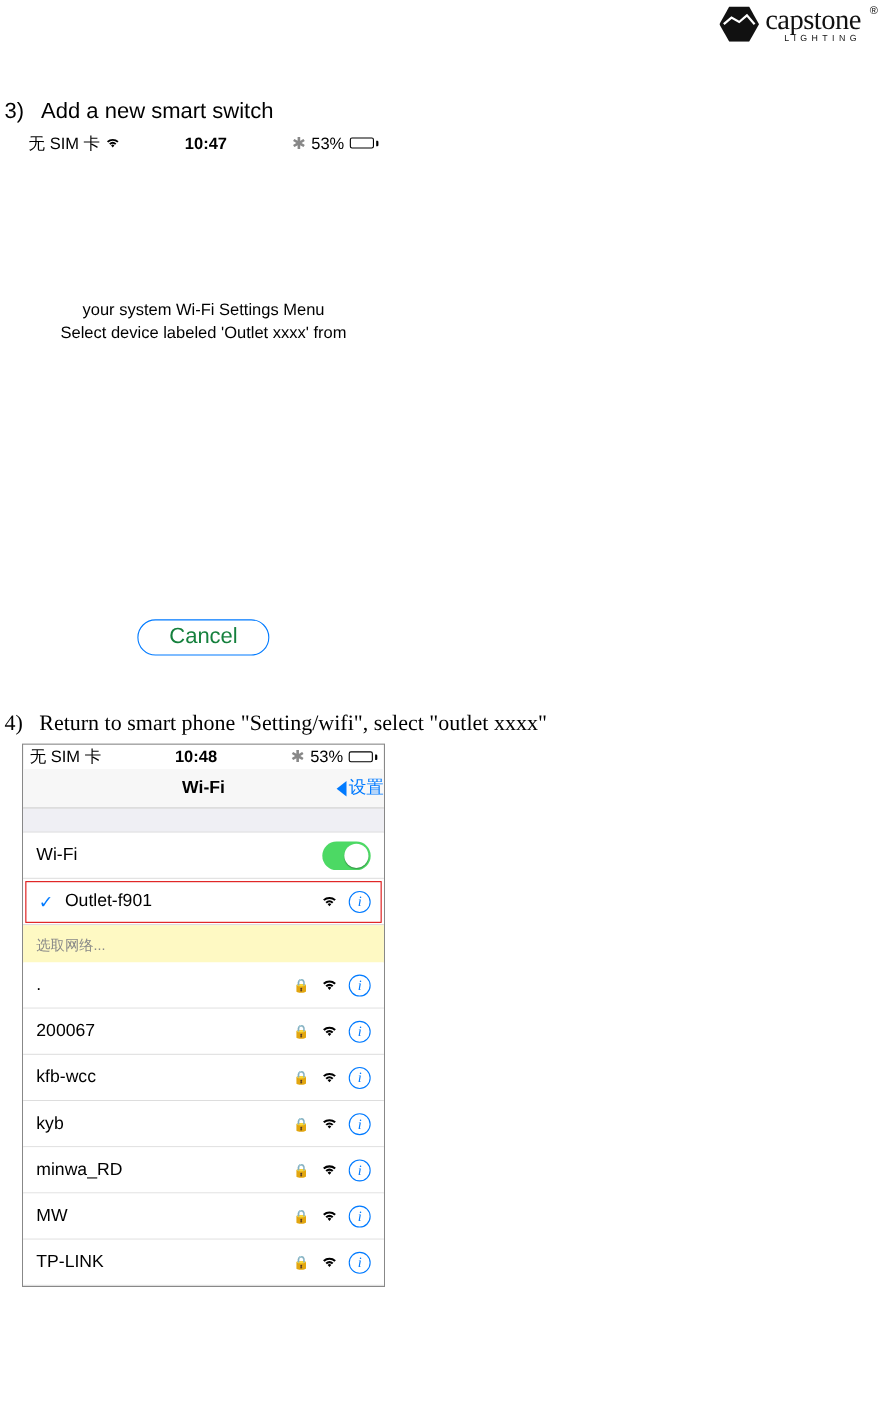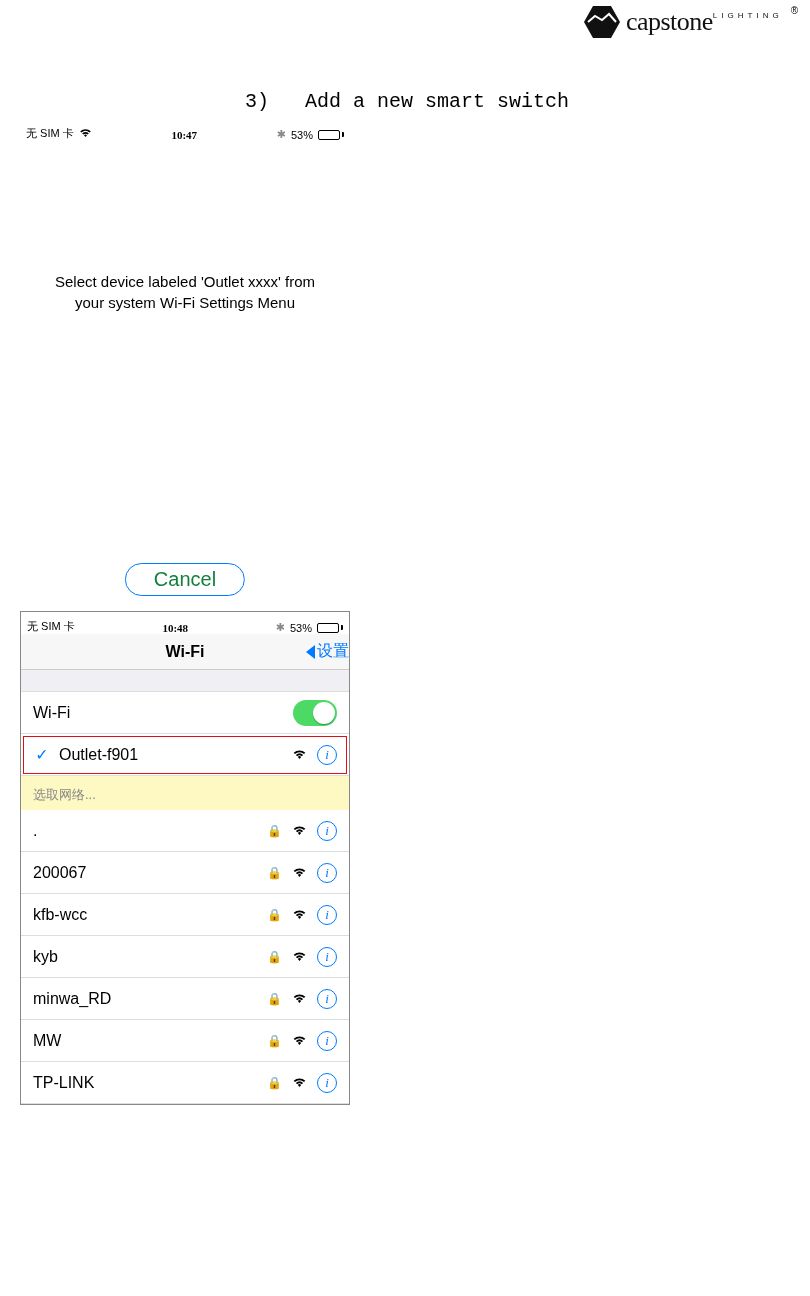--- a/index.html
+++ b/index.html
@@ -14,65 +14,64 @@
     .page { padding: 10px 0 0 0; }
     .brand {
       position: absolute;
       right: 12px;
       top: 6px;
       display: flex;
       align-items: center;
       gap: 6px;
     }
     .brand-logo svg { display:block; }
-    .brand-text { display:flex; flex-direction:row; line-height:0.9; }
+    .brand-text { display:flex; flex-direction:column; line-height:0.9; }
     .brand-main {
       font-family: Georgia, 'Times New Roman', serif;
       font-size: 26px;
       letter-spacing: -0.5px;
       color: #111;
     }
     .brand-sub {
       font-size: 8px;
       letter-spacing: 4px;
       text-align: right;
       color:#111;
       margin-top:2px;
     }
     .brand-reg {
       font-size: 10px;
       position: relative;
       top:-12px;
       margin-left:2px;
     }
     .step {
-      font-family: Liberation Mono, monospace;
+      font-family: Liberation Sans, sans-serif;
       font-size: 20px;
       margin: 80px 0 6px 4px;
-      text-align: center;
     }
     .step.first { margin-top: 80px; }
     .phone {
       width: 330px;
       margin-left: 20px;
       border: 1px solid #888;
       background:#fff;
     }
     .phone.noborder { border: none; }
     .status-bar {
       height: 22px;
       display:flex;
-      align-items:flex-end;
+      align-items:center;
       justify-content:space-between;
-      font-size: 11px;
+      font-size: 15px;
       padding: 0 6px;
       font-weight:500;
     }
     .status-left, .status-right { display:flex; align-items:center; gap:5px; }
-    .status-center { font-weight:600;font-family:Liberation Serif, serif; }
+    .status-center { font-weight:600; }
     .battery {
       display:inline-flex; align-items:center; gap:2px;
     }
     .battery-body {
       width:22px; height:10px; border:1px solid #000; border-radius:2px;
       position:relative; padding:1px;
     }
     .battery-fill { height:100%; background:#000; }
     .battery-cap { width:2px; height:5px; background:#000; border-radius:0 1px 1px 0;}
     .screen-1-body {
@@ -205,27 +204,31 @@
       <span style="color:#888;">✱</span>
       <span>53%</span>
       <span class="battery">
         <span class="battery-body"><span class="battery-fill" style="width:53%"></span></span>
         <span class="battery-cap"></span>
       </span>
     </div>
   </div>
   <div class="screen-1-body">
     <div class="screen-1-msg">
+      <div>your system Wi-Fi Settings Menu</div>
       <div>Select device labeled 'Outlet xxxx' from</div>
-      <div>your system Wi-Fi Settings Menu</div>
     </div>
     <button class="cancel-btn">Cancel</button>
   </div>
 </div>
 
+<p class="step2-msg">
+  <span>4)</span>&nbsp;&nbsp;
+  <span>Return to smart phone "Setting/wifi", select "outlet xxxx"</span>
+</p>
 
 <div class="phone">
   <div class="status-bar">
     <div class="status-left">
       <span>无 SIM 卡</span>
     </div>
     <div class="status-center">10:48</div>
     <div class="status-right">
       <span style="color:#888;">✱</span>
       <span>53%</span>

